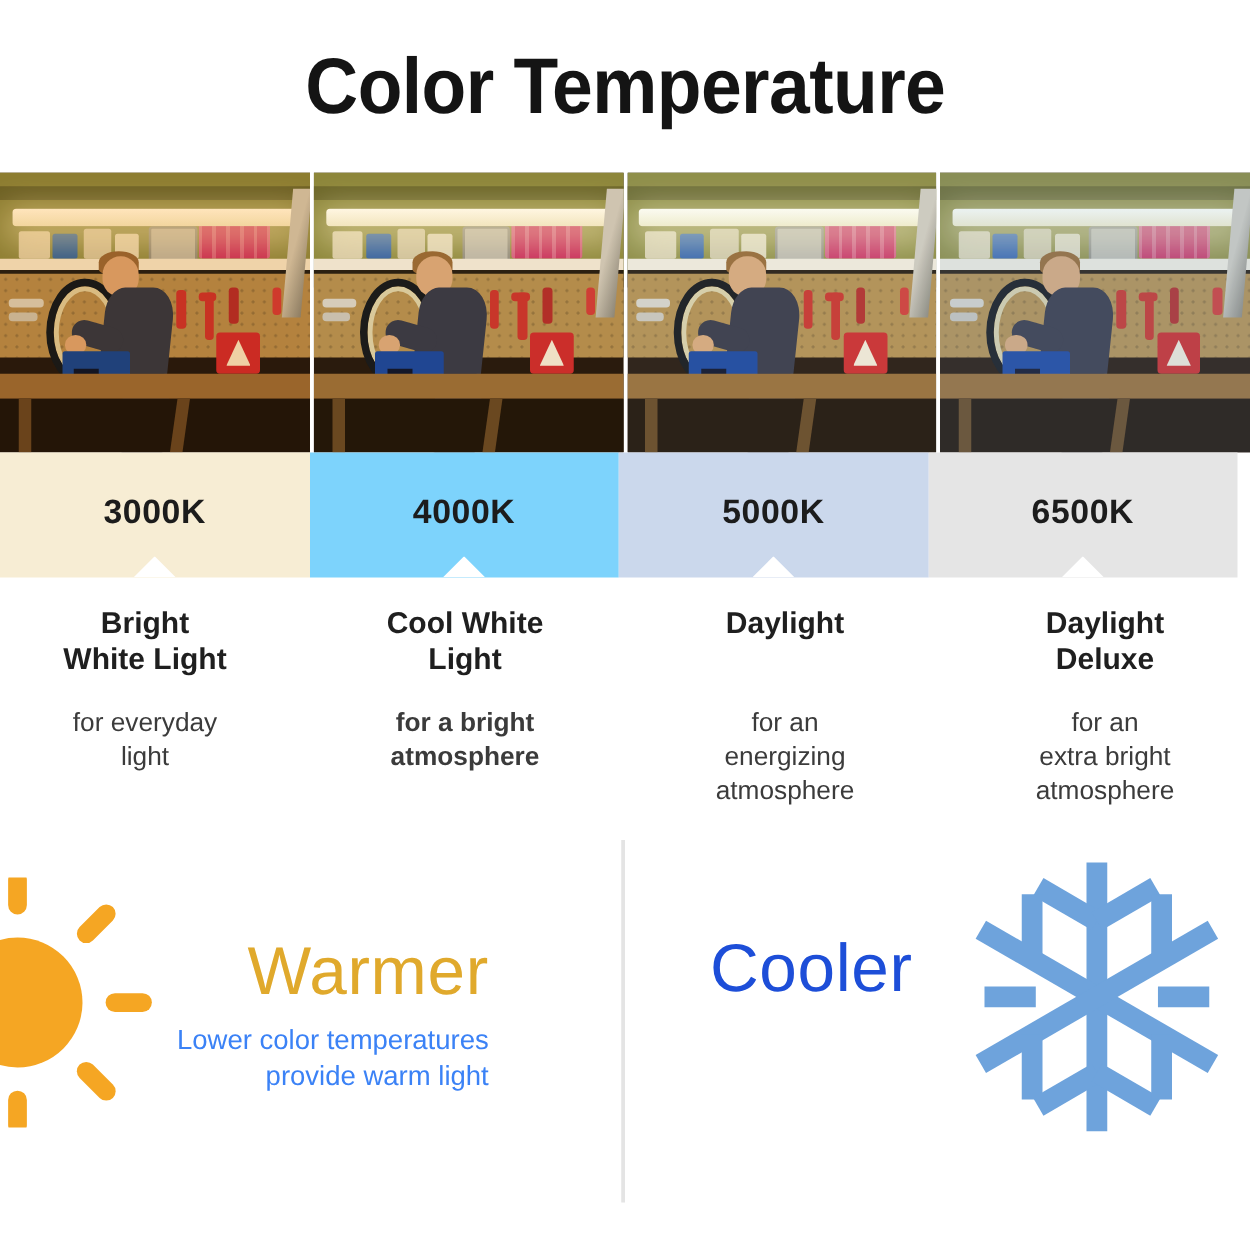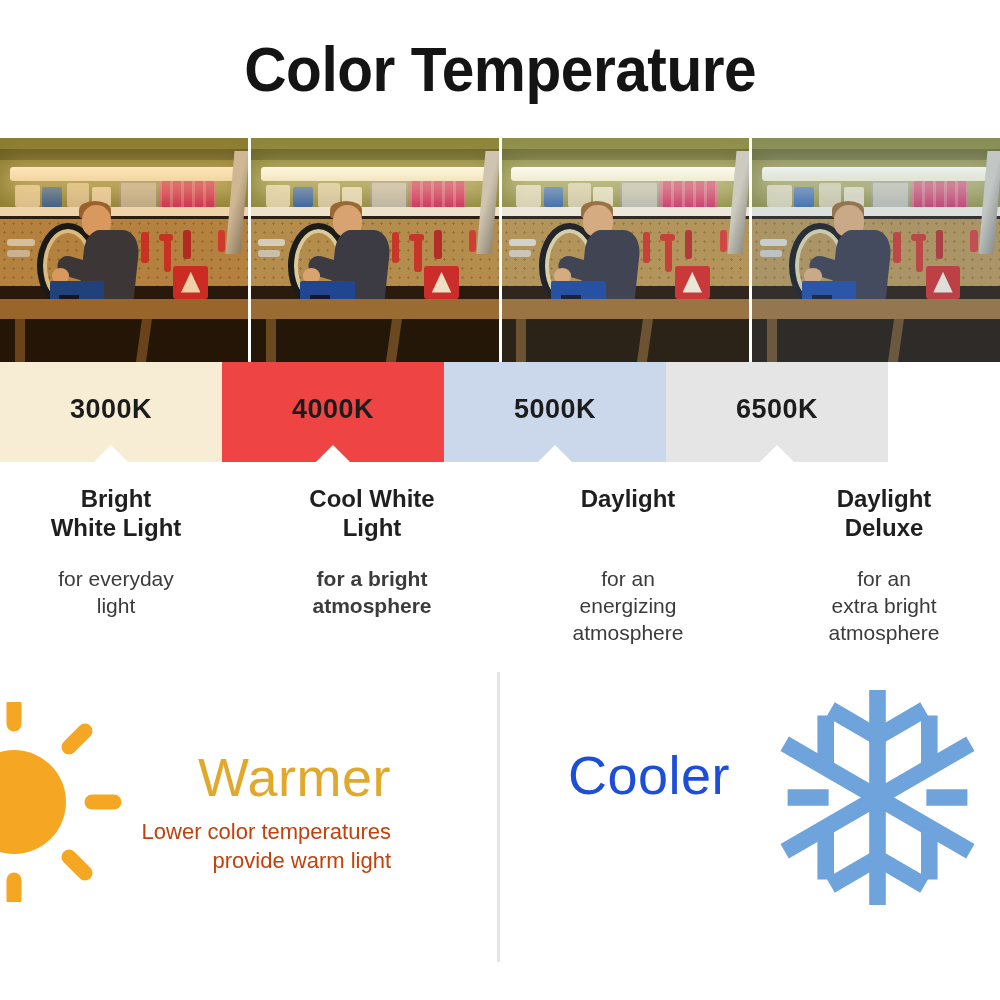--- a/index.html
+++ b/index.html
@@ -185,21 +185,21 @@
   .tint-5000 { background: rgba(214,232,255,0.10); }
   .tint-6500 { background: rgba(150,196,255,0.20); }
   .tint-b { position: absolute; inset: 0; mix-blend-mode: screen; }
   .tb-5000 { background: rgba(120,170,235,0.07); }
   .tb-6500 { background: rgba(110,165,235,0.14); }
 
   
   .swatch-band {
     display: flex;
     height: 100px;
-    width: 888px;
+    width: 990px;
   }
   .swatch {
     flex: 1 1 0;
     position: relative;
     display: flex;
     align-items: center;
     justify-content: center;
   }
   .swatch-label {
     font-size: 27px;
@@ -298,21 +298,21 @@
     color: #e0a92c;
     letter-spacing: 0.5px;
   }
   .warm-body {
     position: absolute;
     left: 0; right: 56px;
     top: 158px;
     text-align: right;
     font-size: 22px;
     font-weight: 400;
-    color: #c2410c;
+    color: #3b82f6;
     line-height: 1.3;
     white-space: pre-line;
   }
   .cool-title {
     position: absolute;
     left: 68px; right: 0;
     top: 84px;
     text-align: left;
     font-size: 54px;
     font-weight: 300;
@@ -502,21 +502,21 @@
     <div class="tint-b tb-6500"></div>
   </div>
 
 </div>
 
 <div class="swatch-band">
   <div class="swatch" id="sw0" style="background: rgb(247, 237, 212);">
     <span class="swatch-label">3000K</span>
     <span class="notch"></span>
   </div>
-  <div class="swatch" id="sw1" style="background: #ef4444;">
+  <div class="swatch" id="sw1" style="background: #7dd3fc;">
     <span class="swatch-label">4000K</span>
     <span class="notch"></span>
   </div>
   <div class="swatch" id="sw2" style="background: rgb(203, 216, 236);">
     <span class="swatch-label">5000K</span>
     <span class="notch"></span>
   </div>
   <div class="swatch" id="sw3" style="background: #e5e5e5;">
     <span class="swatch-label">6500K</span>
     <span class="notch"></span>

